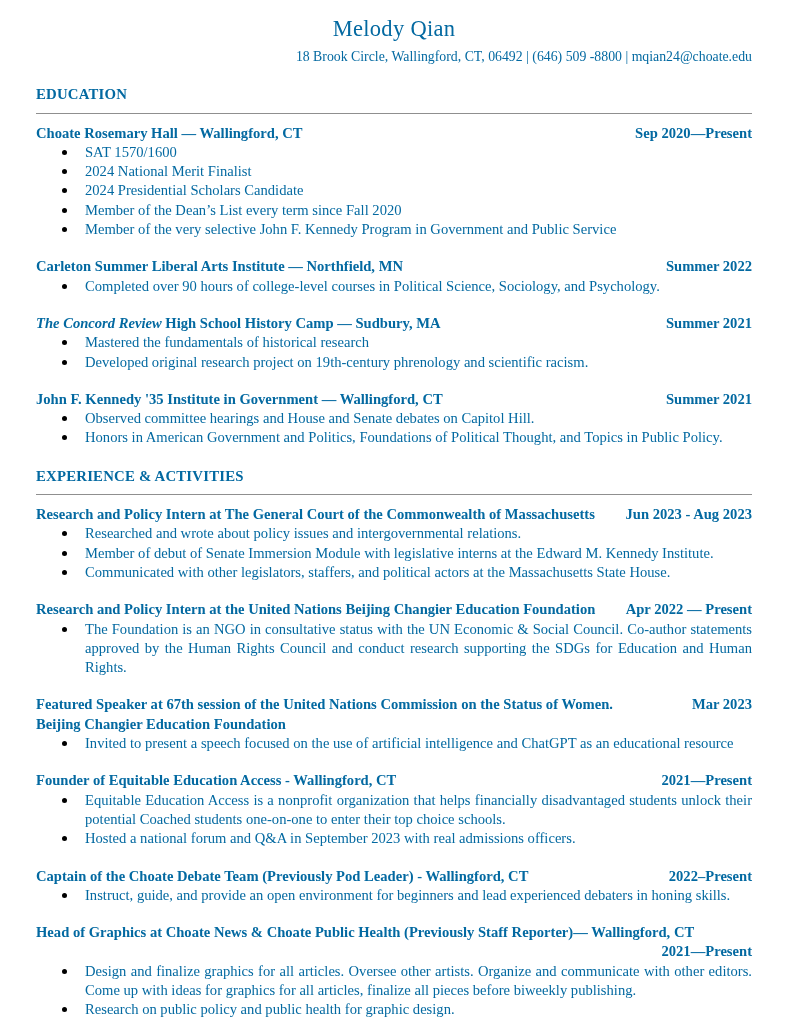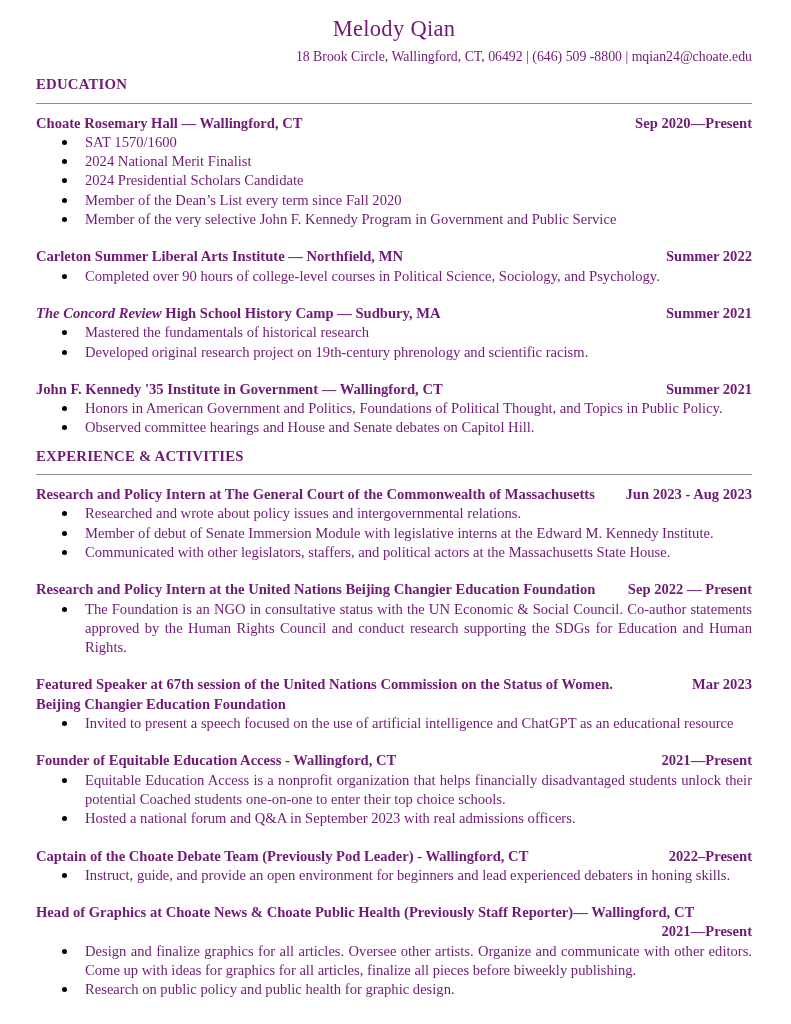--- a/index.html
+++ b/index.html
@@ -1,21 +1,21 @@
 <!DOCTYPE html>
 <html><head>
 <meta charset="utf-8">
 <style>
   * { margin: 0; padding: 0; box-sizing: border-box; }
   html, body { background: #ffffff; }
   .page {
     width: 791px;
     height: 1024px;
     background: #ffffff;
-    color: #701a75;
+    color: #0369a1;
     font-family: "Liberation Serif", "DejaVu Serif", serif;
     font-size: 14.6px;
     line-height: 19.3px;
     padding: 15px 39px 16px 36px;
     overflow: hidden;
   }
   .doc-name {
     text-align: center;
     font-size: 22.5px;
     line-height: 27px;
@@ -23,21 +23,21 @@
     letter-spacing: 0.3px;
   }
   .doc-contact {
     text-align: right;
     font-size: 13.8px;
     margin-top: 5px;
   }
   .section-heading {
     font-size: 14.8px;
     font-weight: 700;
-    margin-top: 9px;
+    margin-top: 19px;
     letter-spacing: 0.2px;
   }
   .rule {
     border: none;
     border-top: 1.6px solid #8f8f8f;
     margin-top: 8px;
   }
   .entry { margin-top: 18px; }
   .entry.first { margin-top: 10px; }
   .entry-head {
@@ -126,22 +126,22 @@
         <li>Developed original research project on 19th-century phrenology and scientific racism.</li>
       </ul>
     </article>
 
     <article class="entry">
       <div class="entry-head">
         <h3 class="entry-title"><span>John F. Kennedy '35 Institute in Government — Wallingford, CT</span></h3>
         <div class="entry-date">Summer 2021</div>
       </div>
       <ul class="bullets">
+        <li>Observed committee hearings and House and Senate debates on Capitol Hill.</li>
         <li>Honors in American Government and Politics, Foundations of Political Thought, and Topics in Public Policy.</li>
-        <li>Observed committee hearings and House and Senate debates on Capitol Hill.</li>
       </ul>
     </article>
   </section>
 
   <section>
     <h2 class="section-heading">EXPERIENCE &amp; ACTIVITIES</h2>
     <hr class="rule">
 
     <article class="entry first">
       <div class="entry-head">
@@ -151,21 +151,21 @@
       <ul class="bullets">
         <li>Researched and wrote about policy issues and intergovernmental relations.</li>
         <li>Member of debut of Senate Immersion Module with legislative interns at the Edward M. Kennedy Institute.</li>
         <li>Communicated with other legislators, staffers, and political actors at the Massachusetts State House.</li>
       </ul>
     </article>
 
     <article class="entry">
       <div class="entry-head">
         <h3 class="entry-title"><span>Research and Policy Intern at the United Nations Beijing Changier Education Foundation</span></h3>
-        <div class="entry-date">Sep 2022 — Present</div>
+        <div class="entry-date">Apr 2022 — Present</div>
       </div>
       <ul class="bullets">
         <li>The Foundation is an NGO in consultative status with the UN Economic &amp; Social Council. Co-author statements approved by the Human Rights Council and conduct research supporting the SDGs for Education and Human Rights.</li>
       </ul>
     </article>
 
     <article class="entry">
       <div class="entry-head">
         <h3 class="entry-title"><span>Featured Speaker at 67th session of the United Nations Commission on the Status of Women.</span><span class="subtitle">Beijing Changier Education Foundation</span></h3>
         <div class="entry-date">Mar 2023</div>

